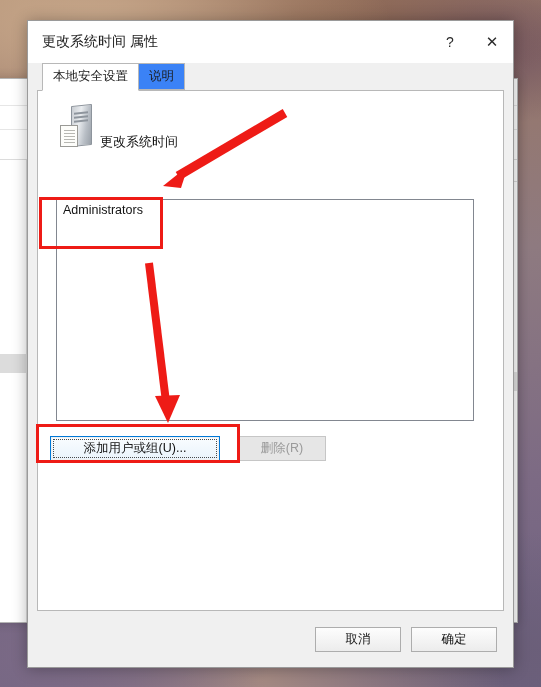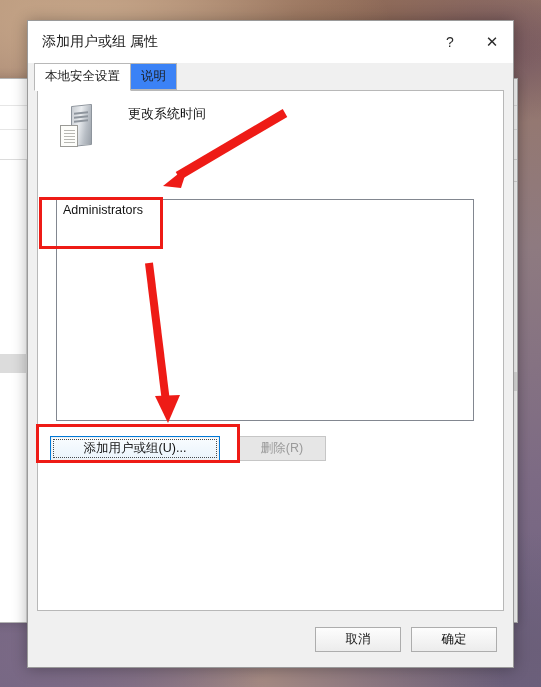--- a/index.html
+++ b/index.html
@@ -103,21 +103,21 @@
   }
   .titlebar .tbtn {
     width: 42px; height: 42px;
     display:flex; align-items:center; justify-content:center;
     font-size: 15px; color:#2a2a2a; cursor:default;
   }
   .titlebar .tbtn.help { font-size: 14px; }
 
   .tabstrip {
     height: 27px; background:#f0f0f0;
-    padding-left: 6px;
+    padding-left: 14px;
     display:flex; align-items:flex-end;
     flex: 0 0 auto;
     position: relative; z-index: 2;
   }
   .tab {
     font-size: 12.5px; color:#1b1b1b;
     padding: 4px 10px 5px 10px;
     border: 1px solid #b8b8b8;
     background: #3b82f6;
     margin-right: -1px;
@@ -135,23 +135,23 @@
   .tabpage {
     margin: 0 9px;
     background: #ffffff;
     border: 1px solid #b8b8b8;
     flex: 1 1 auto;
     position: relative;
     overflow: hidden;
   }
 
   .policyhead {
-    display:flex; align-items:flex-start;
+    display:flex; align-items:flex-end;
     padding: 14px 0 0 20px;
-    gap: 28px;
+    gap: 0;
   }
   .policyname { font-size: 13px; color:#111; }
 
   
   .pcicon { width: 42px; height: 46px; position: relative; }
   .pcicon .tower {
     position:absolute; left:13px; top:0; width:21px; height:41px;
     background: linear-gradient(100deg,#c9cdd2 0%,#e9ecef 38%,#b9bfc6 70%,#9aa1a9 100%);
     border: 1px solid #8d949c;
     border-radius: 1px;
@@ -306,21 +306,21 @@
       <div class="bgw-row"></div>
       <div class="bgw-row">C</div>
     </div>
   </div>
   <div class="bgw-status"></div>
 </div>
 
 <div id="dialog">
 
   <div class="titlebar">
-    <div class="ttl">添加用户或组 属性</div>
+    <div class="ttl">更改系统时间 属性</div>
     <div class="tbtn help">?</div>
     <div class="tbtn close">✕</div>
   </div>
 
   <div class="tabstrip">
     <div class="tab active">本地安全设置</div>
     <div class="tab">说明</div>
   </div>
 
   <div class="tabpage">

